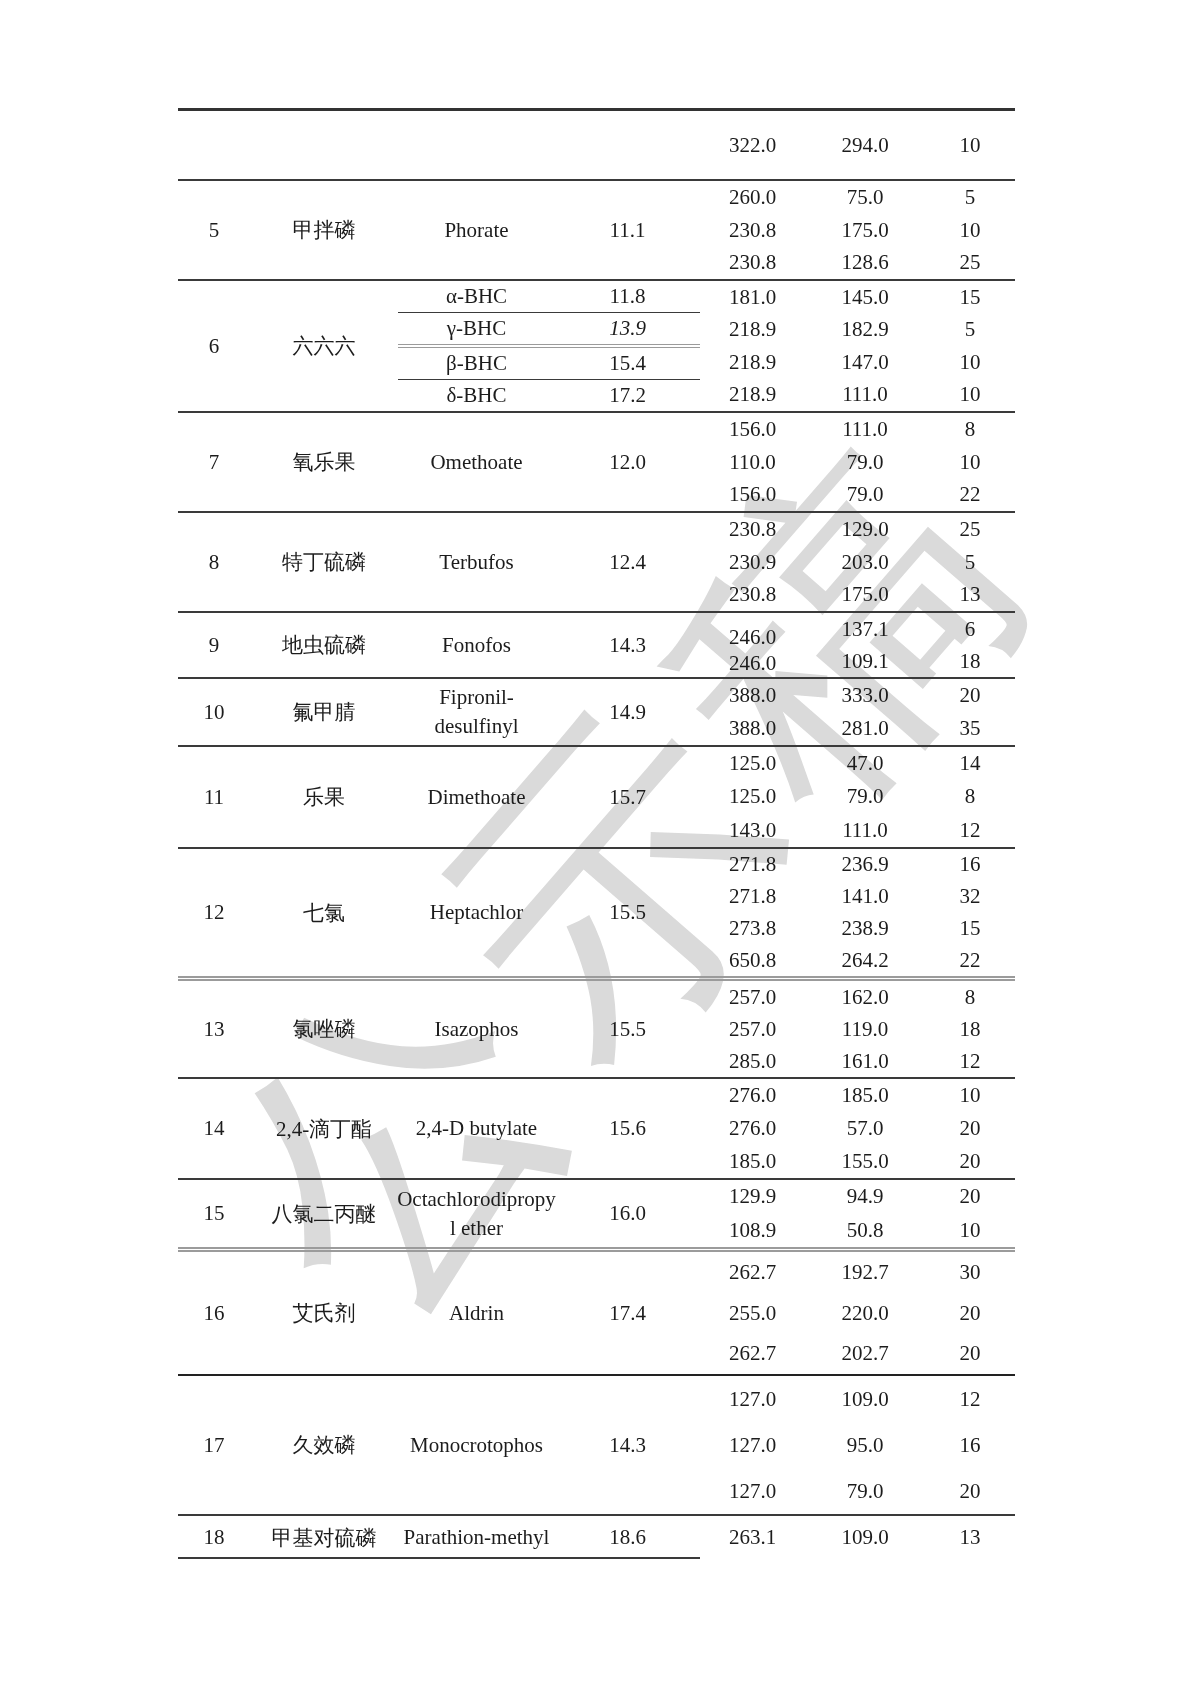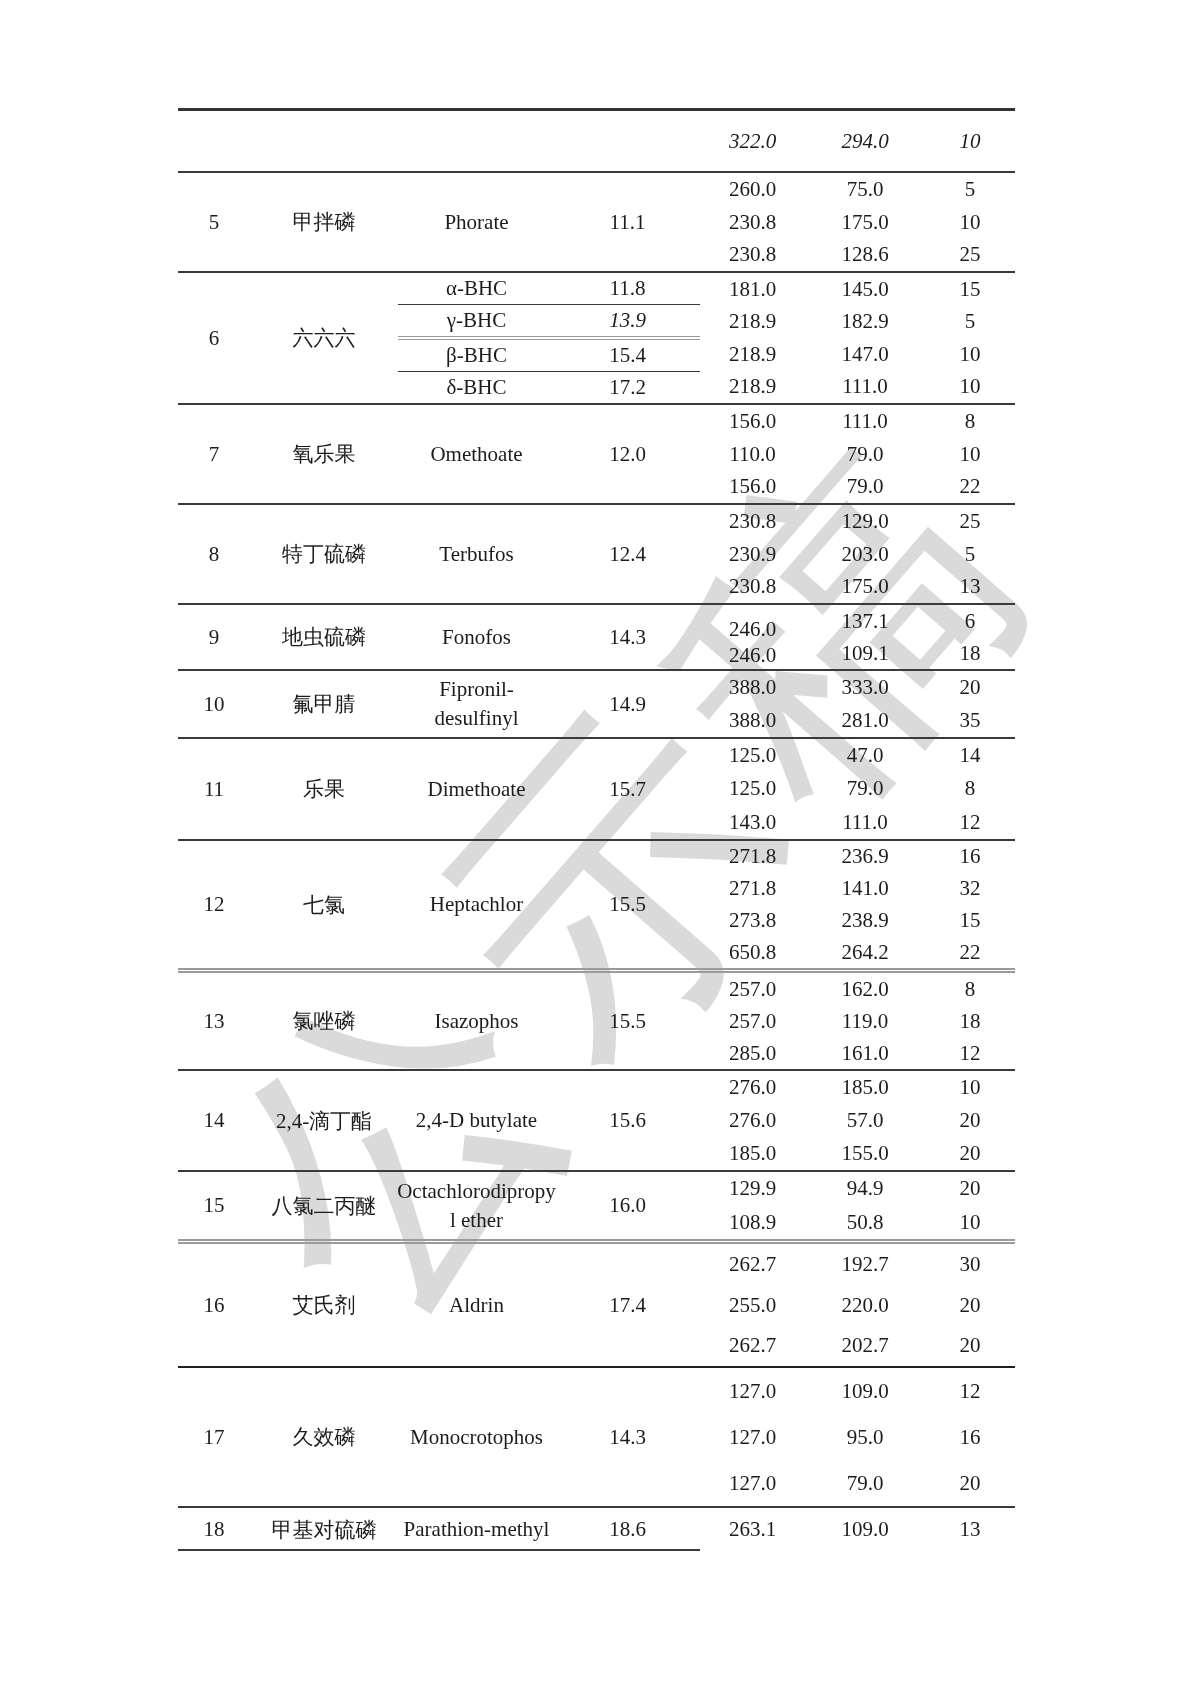--- a/index.html
+++ b/index.html
@@ -37,21 +37,21 @@
     position:absolute; left:0; bottom:0; width:522px; height:0;
     border-bottom:2px solid #3a3a3a;
   }
 </style>
 </head>
 <body>
 
 <div class="page">
   <div class="watermark">公示稿</div>
   <div class="tbl" id="mrm-table">
-      <div class="grp div-thin" style="height: 62px; font-style: italic;">
+      <div class="grp div-thin" style="height: 70px;">
         <div class="cell" style="width: 522px;"></div>
         <div class="cell" style="width: 105px;">322.0</div>
         <div class="cell" style="width: 120px;">294.0</div>
         <div class="cell" style="width: 90px;">10</div>
       </div>
       <div class="grp div-thin" style="height: 100px;">
         <div class="cell" style="width: 72px;">5</div>
         <div class="cell" style="width: 148px;">甲拌磷</div>
         <div class="cell cell-en" style="width: 157px;">Phorate</div>
         <div class="cell" style="width: 145px;">11.1</div>

